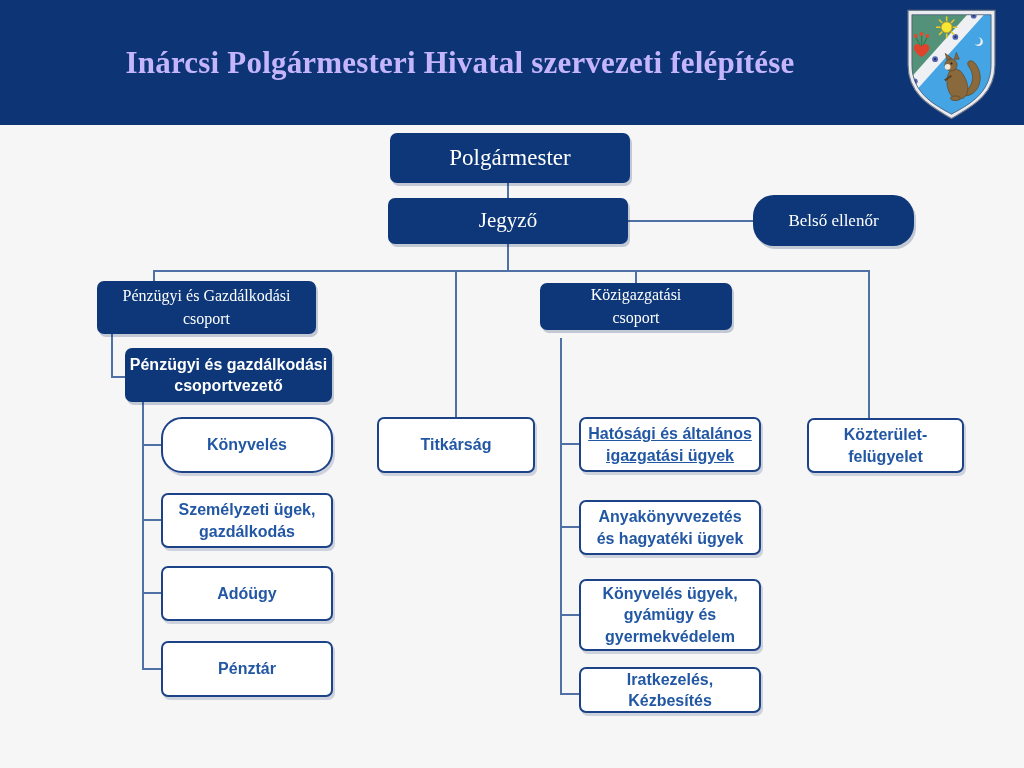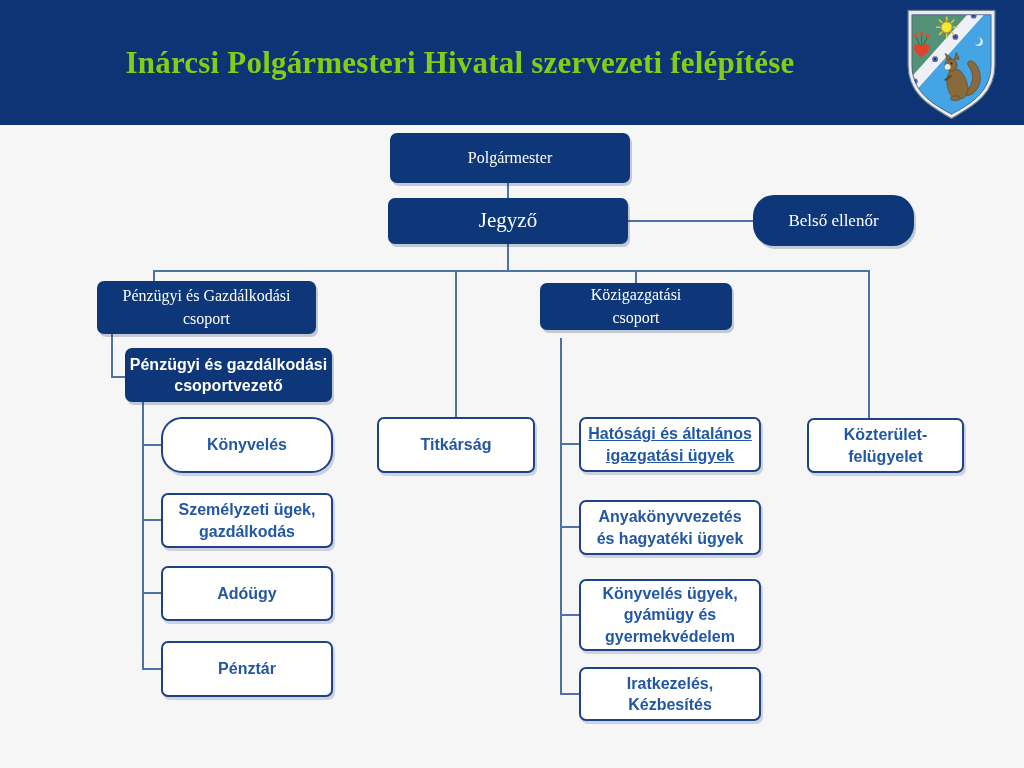--- a/index.html
+++ b/index.html
@@ -2,21 +2,21 @@
 <html><head>
 <meta charset="utf-8">
 <style>
   html,body{margin:0;padding:0;background:#f6f6f7;}
   .stage{position:relative;width:1024px;height:768px;background:#f6f6f7;overflow:hidden;
          font-family:"Liberation Sans",sans-serif;}
   
   .hdr{position:absolute;left:0;top:0;width:1024px;height:125px;background:#0d3475;}
   .hdr-title{position:absolute;left:30px;top:0;width:860px;height:125px;
              display:flex;align-items:center;justify-content:center;
-             color:#84cc16;font-family:"Liberation Serif",serif;font-weight:bold;
+             color:#c4b5fd;font-family:"Liberation Serif",serif;font-weight:bold;
              font-size:31px;letter-spacing:.2px;white-space:nowrap;}
   .crest{position:absolute;left:903px;top:7px;width:97px;height:112px;}
   
   .node{position:absolute;display:flex;align-items:center;justify-content:center;
         text-align:center;border-radius:7px;box-sizing:border-box;}
   .navy{background:#0d3778;color:#ffffff;box-shadow:2px 3px 0 rgba(15,40,90,.22);}
   .serif{font-family:"Liberation Serif",serif;font-weight:normal;}
   .whitebox{background:#ffffff;border:2px solid #1c4287;color:#2257a4;
             font-weight:600;font-size:16px;box-shadow:2px 3px 0 rgba(23,52,105,.18);}
   .sansnavy{font-weight:600;font-size:16px;}
@@ -110,21 +110,21 @@
   <div class="cn" style="left:142px;top:444px;width:20px;height:2px;"></div>
   <div class="cn" style="left:142px;top:519px;width:20px;height:2px;"></div>
   <div class="cn" style="left:142px;top:592px;width:20px;height:2px;"></div>
   <div class="cn" style="left:142px;top:668px;width:20px;height:2px;"></div>
   <div class="cn" style="left:560px;top:338px;width:2px;height:357px;"></div>
   <div class="cn" style="left:560px;top:443px;width:20px;height:2px;"></div>
   <div class="cn" style="left:560px;top:526px;width:20px;height:2px;"></div>
   <div class="cn" style="left:560px;top:614px;width:20px;height:2px;"></div>
   <div class="cn" style="left:560px;top:693px;width:20px;height:2px;"></div>
 
-  <div class="node navy serif" style="left:390px;top:133px;width:240px;height:50px;font-size:16px;">
+  <div class="node navy serif" style="left:390px;top:133px;width:240px;height:50px;font-size:23px;">
     <span class="lbl">Polgármester</span>
   </div>
   <div class="node navy serif" style="left:388px;top:198px;width:240px;height:46px;font-size:21px;">
     <span class="lbl">Jegyző</span>
   </div>
   <div class="node navy serif" style="left:753px;top:195px;width:161px;height:51px;font-size:17px;border-radius:21px;">
     <span class="lbl">Belső ellenőr</span>
   </div>
   <div class="node navy serif" style="left:97px;top:281px;width:219px;height:53px;font-size:16px;">
     <span class="lbl">Pénzügyi és Gazdálkodási
@@ -162,21 +162,21 @@
   </div>
   <div class="node whitebox" style="left:579px;top:500px;width:182px;height:55px;">
     <span class="lbl">Anyakönyvvezetés
 és hagyatéki ügyek</span>
   </div>
   <div class="node whitebox" style="left:579px;top:579px;width:182px;height:72px;">
     <span class="lbl">Könyvelés ügyek,
 gyámügy és
 gyermekvédelem</span>
   </div>
-  <div class="node whitebox" style="left:579px;top:667px;width:182px;height:54px;">
+  <div class="node whitebox" style="left:579px;top:667px;width:182px;height:46px;">
     <span class="lbl">Iratkezelés,
 Kézbesítés</span>
   </div>
   <div class="node whitebox" style="left:807px;top:418px;width:157px;height:55px;">
     <span class="lbl">Közterület-
 felügyelet</span>
   </div>
 
 </div>
 

